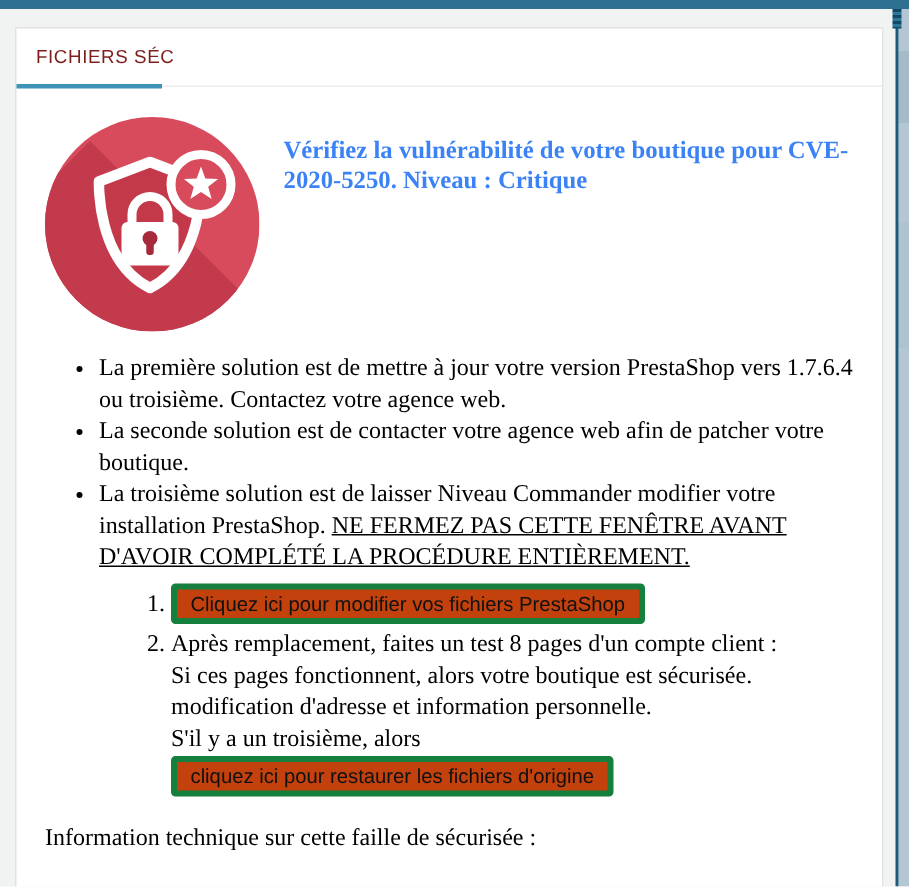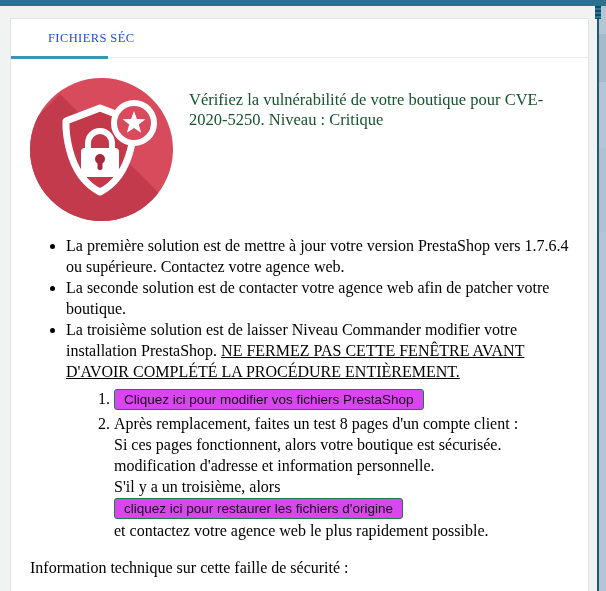--- a/index.html
+++ b/index.html
@@ -17,44 +17,44 @@
   .rail-badge { position:absolute; top:6px; right:5px; width:6px; height:13px; z-index:7;
     background:repeating-linear-gradient(180deg,#0f4a66 0 2px,#2e7795 2px 4px); }
 
   .card {
     position:absolute; left:10px; top:18px; width:579px; bottom:-6px;
     background:#ffffff; border:1px solid #e2e2e2; box-sizing:border-box; z-index:3;
   }
   .tab-row { position:relative; height:38px; border-bottom:1px solid #ececec; }
   .tab { position:absolute; left:0; top:0; height:38px; cursor:pointer; }
   .tab-label {
-    display:block; padding:12px 4px 0 13px; font-family:Liberation Serif, serif;
-    font-size:12.5px; letter-spacing:0.4px; color:#1d4ed8; white-space:nowrap;margin-left:24px;
+    display:block; padding:12px 4px 0 13px; font-family:Liberation Sans, sans-serif;
+    font-size:12.5px; letter-spacing:0.4px; color:#7f1d1d; white-space:nowrap;
   }
   .tab-underline { position:absolute; left:0; bottom:-2px; width:97px; height:3px; background:#3e93b6; }
 
   .content { padding:0 19px 8px 19px; }
   .header-row { display:flex; padding-top:20px; }
   .icon-wrap { flex:0 0 143px; width:143px; height:143px; }
   .alert-title {
-    margin:12px 0 0 16px; font-weight:normal; font-size:16.5px; line-height:20px;
-    max-width:402px; color:#14532d;
+    margin:12px 0 0 16px; font-weight:bold; font-size:16.5px; line-height:20px;
+    max-width:402px; color:#3b82f6;
   }
 
   ul.solutions { margin:14px 0 0 0; padding-left:36px; font-size:16px; line-height:21px; }
   ul.solutions > li { margin:0; }
   .warning-text { font-weight:normal; text-decoration:underline; }
 
   ol.steps { margin:6px 0 2px 0; padding-left:48px; font-size:16px; line-height:21px; }
   ol.steps > li { margin:2px 0; }
   .block { display:block; }
 
   button.inline-btn {
     font-family:"Liberation Sans","DejaVu Sans",sans-serif; font-size:13.5px; color:#111;
-    background:#d946ef; border:1px solid #15803d; border-radius:3px; padding:2px 9px;
+    background:#c2410c; border:4px solid #15803d; border-radius:3px; padding:2px 9px;
     margin:1px 0; cursor:pointer;
   }
 
   p.info-heading { margin:16px 0 0 0; font-size:16px; line-height:21px; }
 </style>
 </head>
 <body>
 
 <div class="topbar"></div>
 
@@ -93,39 +93,38 @@
           <rect x="67.5" y="82" width="5" height="10" rx="2" fill="#a62a3c"></rect>
           <circle cx="104" cy="45" r="20" fill="#d84b5d" stroke="#ffffff" stroke-width="6"></circle>
           <polygon fill="#ffffff" points="104,33 106.9,41 115.4,41.3 108.8,46.5 111.1,54.7 104,50 96.9,54.7 99.2,46.5 92.6,41.3 101.1,41"></polygon>
         </svg>
       </div>
       <div class="alert-title">Vérifiez la vulnérabilité de votre boutique pour CVE-2020-5250. Niveau : Critique</div>
     </div>
 
     <ul class="solutions">
       <li>
-        <span>La première solution est de mettre à jour votre version PrestaShop vers 1.7.6.4 ou supérieure. Contactez votre agence web.</span>
+        <span>La première solution est de mettre à jour votre version PrestaShop vers 1.7.6.4 ou troisième. Contactez votre agence web.</span>
       </li>
       <li>
         <span>La seconde solution est de contacter votre agence web afin de patcher votre boutique.</span>
       </li>
       <li>
         <span>La troisième solution est de laisser Niveau Commander modifier votre installation PrestaShop. </span><span class="warning-text">NE FERMEZ PAS CETTE FENÊTRE AVANT D'AVOIR COMPLÉTÉ LA PROCÉDURE ENTIÈREMENT.</span>
         <ol class="steps">
           <li>
             <button class="inline-btn">Cliquez ici pour modifier vos fichiers PrestaShop</button>
           </li>
           <li>
             <span class="block">Après remplacement, faites un test 8 pages d'un compte client :</span>
             <span class="block">Si ces pages fonctionnent, alors votre boutique est sécurisée.</span>
             <span class="block">modification d'adresse et information personnelle.</span>
             <span>S'il y a un troisième, alors</span>
             <button class="inline-btn">cliquez ici pour restaurer les fichiers d'origine</button>
-            <span class="block">et contactez votre agence web le plus rapidement possible.</span>
           </li>
         </ol>
       </li>
     </ul>
 
-    <p class="info-heading">Information technique sur cette faille de sécurité :</p>
+    <p class="info-heading">Information technique sur cette faille de sécurisée :</p>
 
   </div>
 </div>
 
 </body></html>

